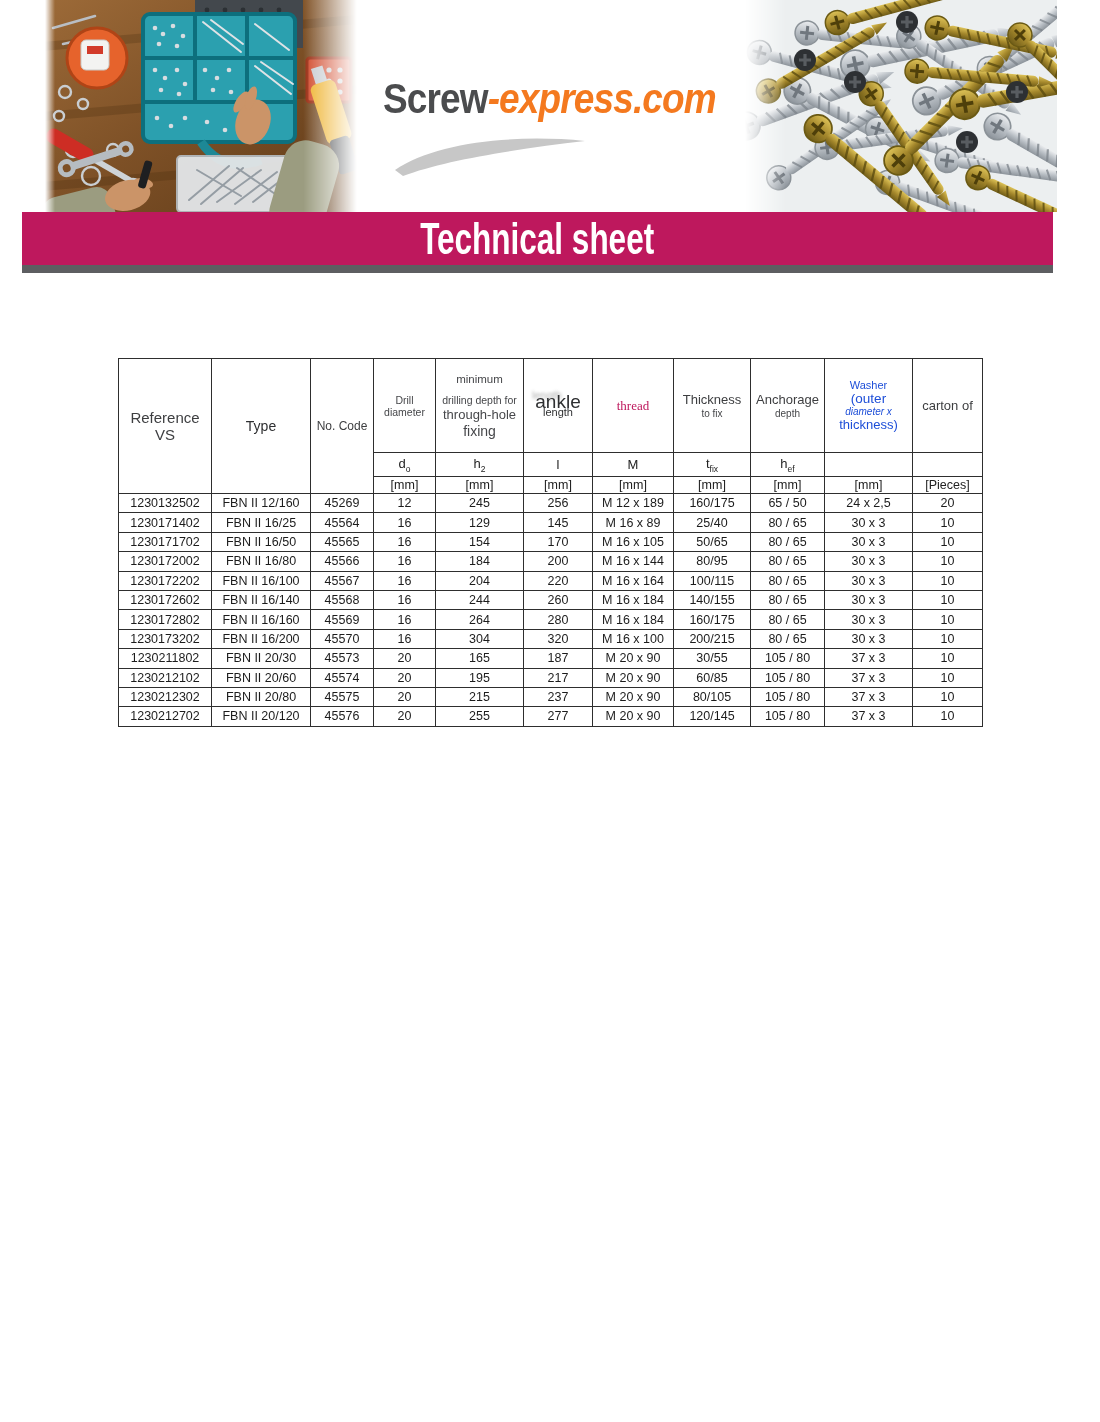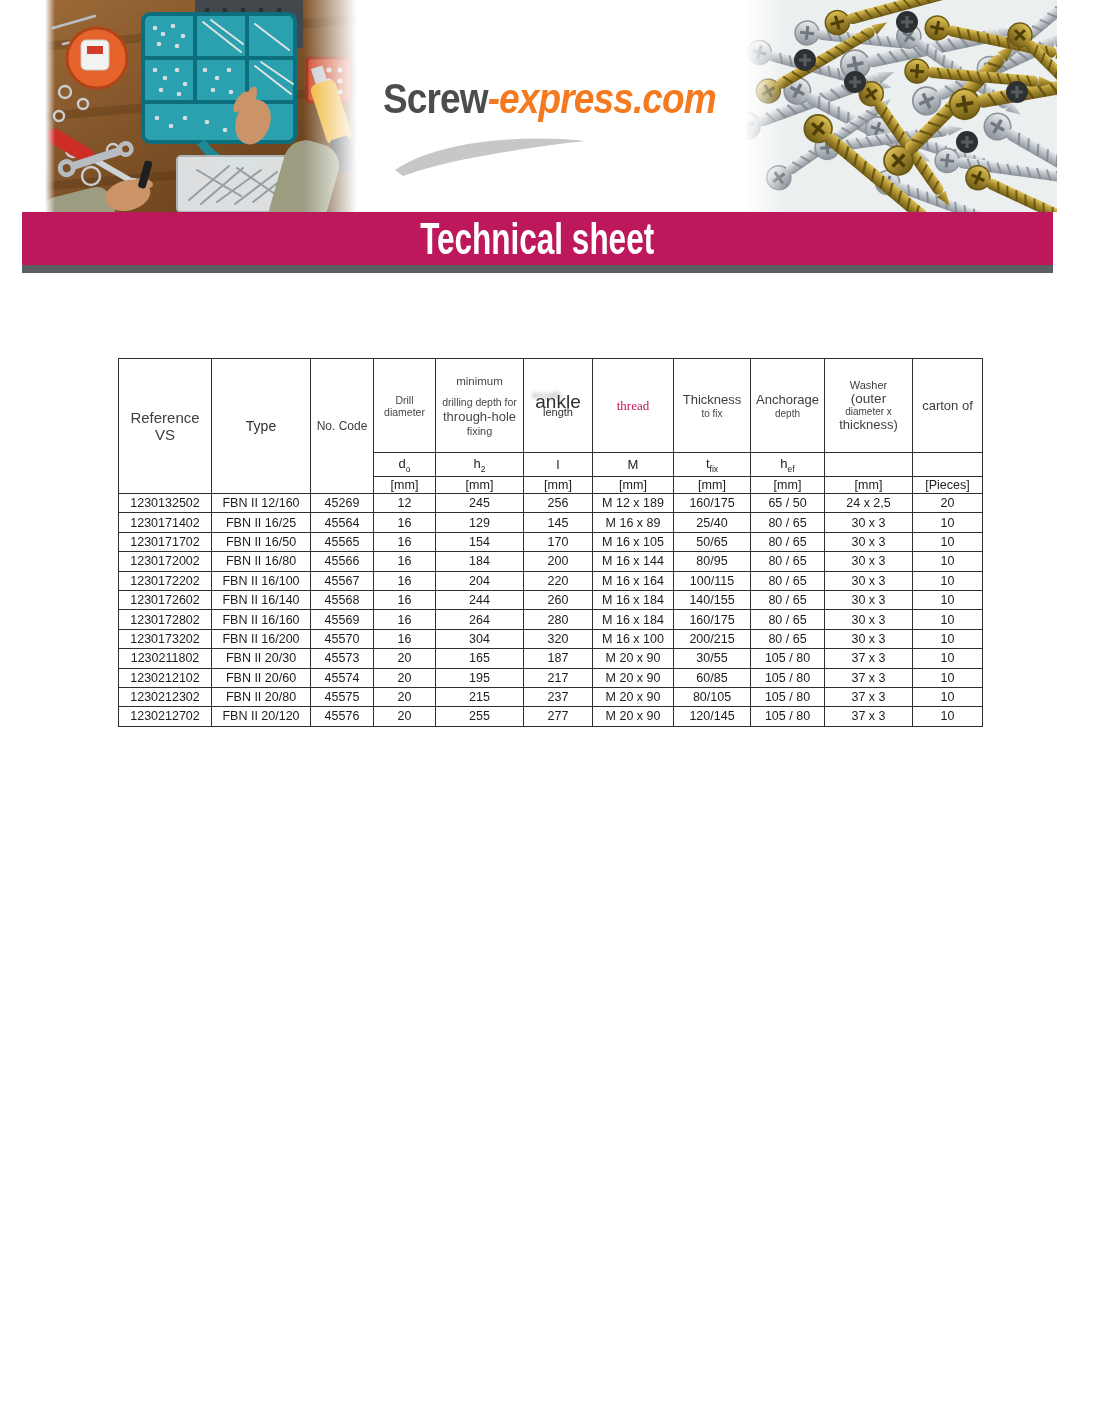--- a/index.html
+++ b/index.html
@@ -43,33 +43,33 @@
   td.bold{font-weight:bold;}
 
   .h-ref{font-size:15px;color:#3d3e40;}
   .h-type{font-size:14px;color:#2e2f31;}
   .h-code{font-size:12px;color:#3d3e40;}
   .h-drill{font-size:10.5px;color:#46474a;}
   .h-depth{color:#46474a;}
   .h-depth .dl1{font-size:11.5px;margin-bottom:9px;}
   .h-depth .dl2{font-size:10.5px;}
   .h-depth .dl3{font-size:13px;margin-top:1px;}
-  .h-depth .dl4{font-size:11px;margin-top:1px;}
+  .h-depth .dl4{font-size:14px;margin-top:1px;}
   .h-ankle{position:relative;color:#2e2f31;}
   .ankle-ghost{position:absolute;left:8px;top:30px;font-size:11px;color:#9b9b9b;
                filter:blur(1.4px);opacity:.8;}
   .ankle-main{font-size:19px;line-height:17px;position:relative;}
   .ankle-sub{font-size:11px;margin-top:-4px;position:relative;}
   .h-thread{font-size:13px;color:#be185d;font-family:Liberation Serif, serif;}
   .twoline .big{font-size:13px;color:#3d3e40;}
   .twoline .small{font-size:10px;color:#46474a;margin-top:1px;}
-  .h-washer{color:#404040;}
+  .h-washer{color:#1d4ed8;}
   .h-washer .w1{font-size:11px;}
   .h-washer .w2{font-size:13.5px;}
-  .h-washer .w3{font-size:10px;}
+  .h-washer .w3{font-size:10px;font-style:italic;}
   .h-washer .w4{font-size:13px;}
   .h-carton{font-size:13px;color:#3d3e40;}
   .sym td{font-size:13px;font-weight:bold;color:#222;}
   .sym sub{font-size:8.5px;}
   .unit td{font-size:12.5px;color:#222;}
 
   
   .footer-bar{position:absolute;left:22px;top:1385px;width:1031px;height:31px;background:#58585a;
               display:flex;align-items:center;justify-content:flex-end;padding:0;box-sizing:border-box;}
   .footer-email{display:inline-block;color:#ffffff;font-weight:bold;font-size:22.5px;

